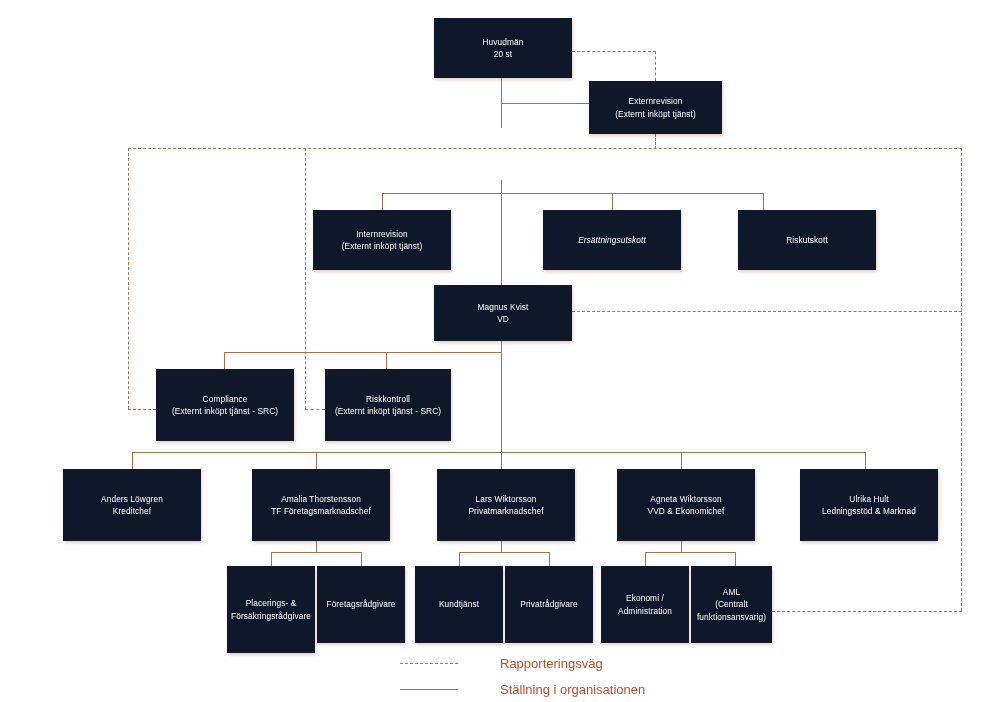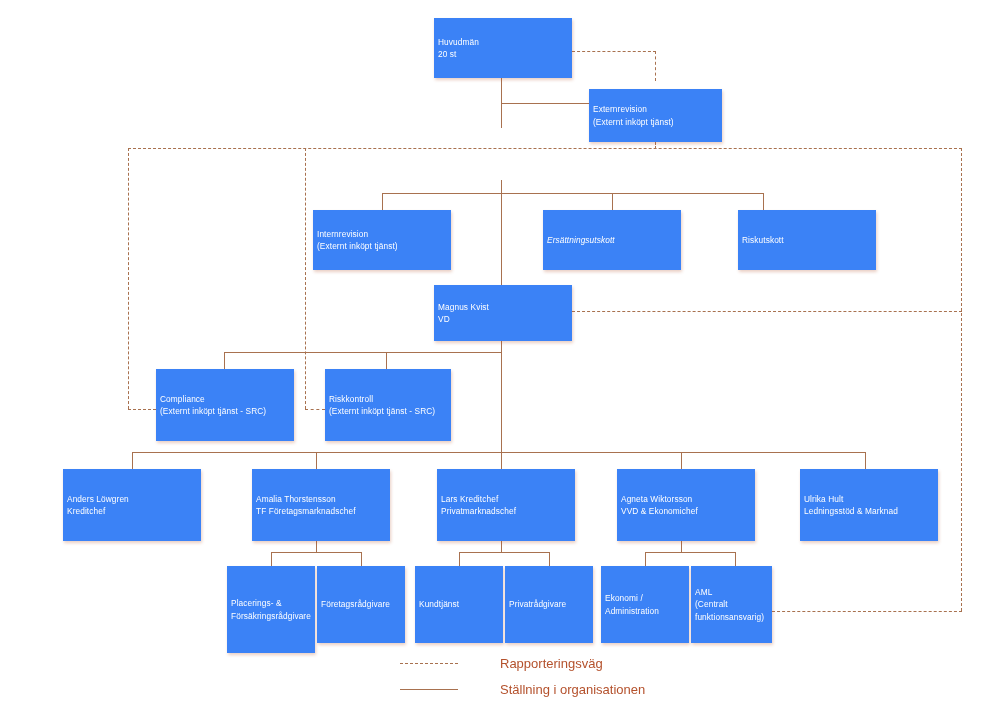--- a/index.html
+++ b/index.html
@@ -10,26 +10,26 @@
   }
   #canvas {
     position: relative;
     width: 998px;
     height: 702px;
     background: #ffffff;
     overflow: hidden;
   }
   .node {
     position: absolute;
-    background: #3b82f6;
+    background: #0f172a;
     color: #ffffff;
     display: flex;
     align-items: center;
     justify-content: center;
-    text-align: left;
+    text-align: center;
     font-size: 8.3px;
     line-height: 1.45;
     padding: 2px 4px;
     box-shadow: 1px 2px 3px rgba(180,81,44,0.28);
     z-index: 5;
     letter-spacing: 0.1px;
   }
   .node .lines { width: 100%; }
   .node .lines span { display: block; white-space: nowrap; }
 
@@ -144,21 +144,21 @@
 
   <div class="conn h-dash" style="left:772px; top:611px; width:190px;"></div>
 
   <div class="node" style="left:434px; top:18px; width:138px; height:60px;">
     <div class="lines">
       <span>Huvudmän</span>
       <span>20 st</span>
     </div>
   </div>
 
-  <div class="node" style="left:589px; top:81px; width:133px; height:53px;margin-top:8px;">
+  <div class="node" style="left:589px; top:81px; width:133px; height:53px;">
     <div class="lines">
       <span>Externrevision</span>
       <span>(Externt inköpt tjänst)</span>
     </div>
   </div>
 
 
   <div class="node" style="left:313px; top:210px; width:138px; height:60px;">
     <div class="lines">
       <span>Internrevision</span>
@@ -208,21 +208,21 @@
 
   <div class="node" style="left:252px; top:469px; width:138px; height:72px;">
     <div class="lines">
       <span>Amalia Thorstensson</span>
       <span>TF Företagsmarknadschef</span>
     </div>
   </div>
 
   <div class="node" style="left:437px; top:469px; width:138px; height:72px;">
     <div class="lines">
-      <span>Lars Kreditchef</span>
+      <span>Lars Wiktorsson</span>
       <span>Privatmarknadschef</span>
     </div>
   </div>
 
   <div class="node" style="left:617px; top:469px; width:138px; height:72px;">
     <div class="lines">
       <span>Agneta Wiktorsson</span>
       <span>VVD &amp; Ekonomichef</span>
     </div>
   </div>

